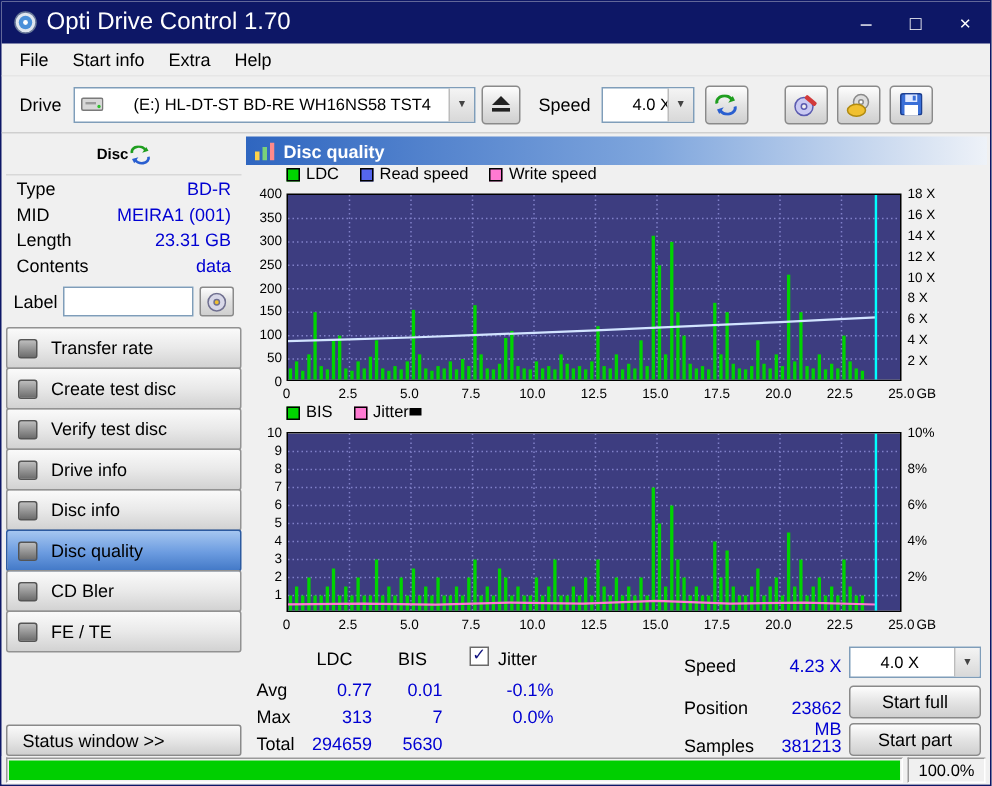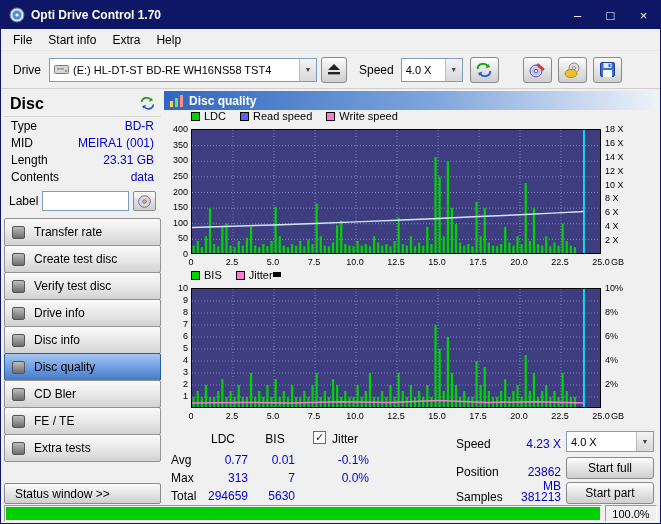--- a/index.html
+++ b/index.html
@@ -1,34 +1,34 @@
 <!DOCTYPE html>
 <html><head>
 <meta charset="utf-8">
 <style>
   *{margin:0;padding:0;box-sizing:border-box;font-family:"Liberation Sans",sans-serif;}
   body{background:#9a9a9a;}
   #window{position:relative;width:661px;height:524px;background:#f0f0f0;border:1px solid #0d1766;overflow:hidden;}
   
   #titlebar{position:absolute;left:0;top:0;right:0;height:28px;background:#0d1766;display:flex;align-items:center;color:#fff;}
-  #titlebar .title{font-size:12px;margin-left:6px;flex:1;font-weight:bold;}
+  #titlebar .title{font-size:16px;margin-left:6px;flex:1;}
   .win-btn{width:33px;height:28px;display:flex;align-items:center;justify-content:center;font-size:13px;color:#fff;cursor:default;}
   #title-icon{margin-left:8px;display:flex;}
   
   #menubar{position:absolute;left:0;top:28px;right:0;height:22px;display:flex;align-items:center;padding-left:4px;font-size:12px;border-bottom:1px solid #e6e6e6;}
   .menu-item{padding:2px 8px;}
   
   #toolbar{position:absolute;left:0;top:50px;right:0;height:38px;display:flex;align-items:center;padding-left:12px;border-bottom:1px solid #cfcfcf;font-size:12px;}
   .combo{display:flex;align-items:center;background:#fff;border:1px solid #7f9db9;height:24px;}
-  .combo .combo-text{flex:1;font-size:11px;padding:0 4px;white-space:nowrap;overflow:hidden;}
+  .combo .combo-text{flex:1;font-size:11px;padding:0 20px;white-space:nowrap;overflow:hidden;}
   .combo-arrow{width:17px;align-self:stretch;display:flex;align-items:center;justify-content:center;font-size:7px;color:#444;background:linear-gradient(#f4f4f4,#d8d8d8);border-left:1px solid #bcbcbc;}
   .tool-btn{width:29px;height:26px;background:linear-gradient(#fdfdfd,#e4e4e4 50%,#cfcfcf);border:1px solid #8a8a8a;border-radius:3px;display:flex;align-items:center;justify-content:center;}
   
   #sidebar{position:absolute;left:3px;top:90px;width:157px;bottom:19px;}
-  #disc-header{display:flex;align-items:center;justify-content:space-between;height:26px;padding:0 6px;font-size:16px;font-weight:bold;border-bottom:1px solid #d8d8d8;}
+  #disc-header{display:flex;align-items:center;justify-content:center;height:26px;padding:0 6px;font-size:10px;font-weight:bold;border-bottom:1px solid #d8d8d8;}
   .side-field{display:flex;justify-content:space-between;height:17px;padding:0 7px;font-size:12px;align-items:center;}
   .side-field .fv{color:#0000d2;}
   #label-row{display:flex;align-items:center;gap:4px;padding:0 5px;margin-top:5px;height:22px;font-size:12px;}
   #label-input{flex:1;height:20px;border:1px solid #7f9db9;background:#fff;font-size:11px;padding:0 3px;min-width:0;}
   #label-btn{width:23px;height:20px;background:linear-gradient(#fdfdfd,#e0e0e0 50%,#cfcfcf);border:1px solid #8a8a8a;border-radius:2px;display:flex;align-items:center;justify-content:center;}
   #sidebar-buttons{margin-top:7px;}
   .side-btn{height:28px;display:flex;align-items:center;font-size:12px;background:linear-gradient(180deg,#fafafa,#e9e9e9 50%,#d2d2d2);border:1px solid #929292;margin-top:-1px;border-radius:2px;cursor:default;}
   .side-btn.selected{background:linear-gradient(180deg,#a5c6f0,#6c9ce0 55%,#447ac8);border-color:#2c5aa0;}
   .side-ico{width:13px;height:13px;margin:0 9px 0 7px;border-radius:2px;background:linear-gradient(#bdbdbd,#6d6d6d);border:1px solid #555;}
   #status-window{position:absolute;left:0;right:0;bottom:0;height:21px;display:flex;align-items:center;padding-left:10px;font-size:12px;background:linear-gradient(180deg,#fafafa,#e6e6e6 50%,#cfcfcf);border:1px solid #8a8a8a;border-radius:2px;}
@@ -201,24 +201,20 @@
           <span class="side-ico"></span>
           <span>Disc quality</span>
         </div>
         <div class="side-btn">
           <span class="side-ico"></span>
           <span>CD Bler</span>
         </div>
         <div class="side-btn">
           <span class="side-ico"></span>
           <span>FE / TE</span>
-        </div>
-        <div class="side-btn">
-          <span class="side-ico"></span>
-          <span>Extra tests</span>
         </div>
       </div>
     <div id="status-window">Status window &gt;&gt;</div>
   </div>
 
   <div id="panel-header">
     <svg width="13" height="12" style="margin-left:6px;">
         <rect x="0" y="6" width="3" height="6" fill="#ffd24a"></rect>
         <rect x="5" y="3" width="3" height="9" fill="#7ad27a"></rect>
         <rect x="10" y="0" width="3" height="12" fill="#ff8a8a"></rect>

